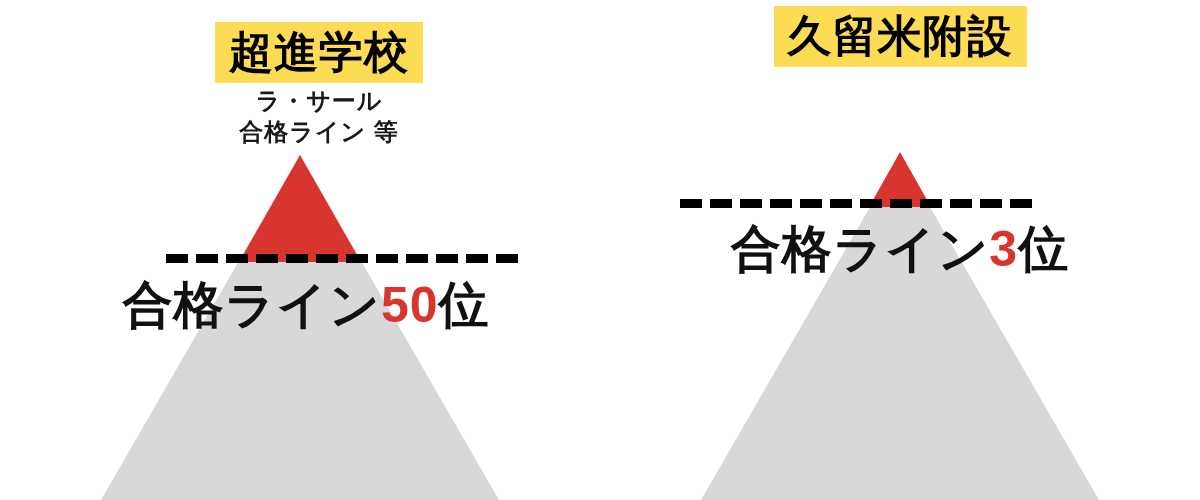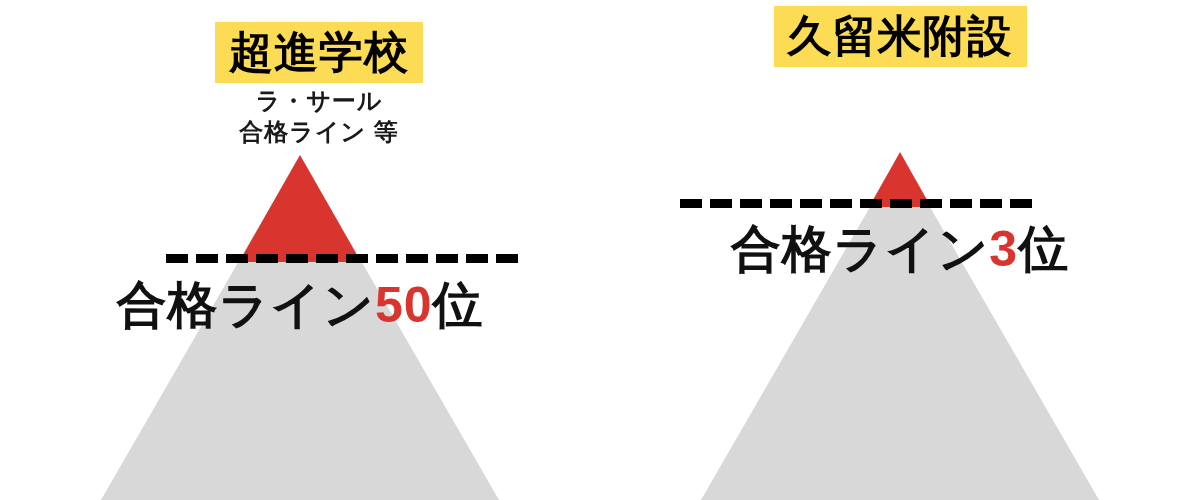--- a/index.html
+++ b/index.html
@@ -110,21 +110,21 @@
     position: absolute;
     left: 0;
     width: 100%;
     text-align: center;
     color: #111111;
     font-size: 50px;
     font-weight: bold;
     letter-spacing: 1px;
     white-space: nowrap;
   }
-  .group.left .passline  { top: 272px; }
+  .group.left .passline  { top: 272px; padding-left: 6px; }
   .group.right .passline { top: 216px; }
   .passline .rank-num { color: #d9352f; }
 </style>
 </head>
 <body>
 
 <div id="canvas">
 
   <div class="group left">
 

